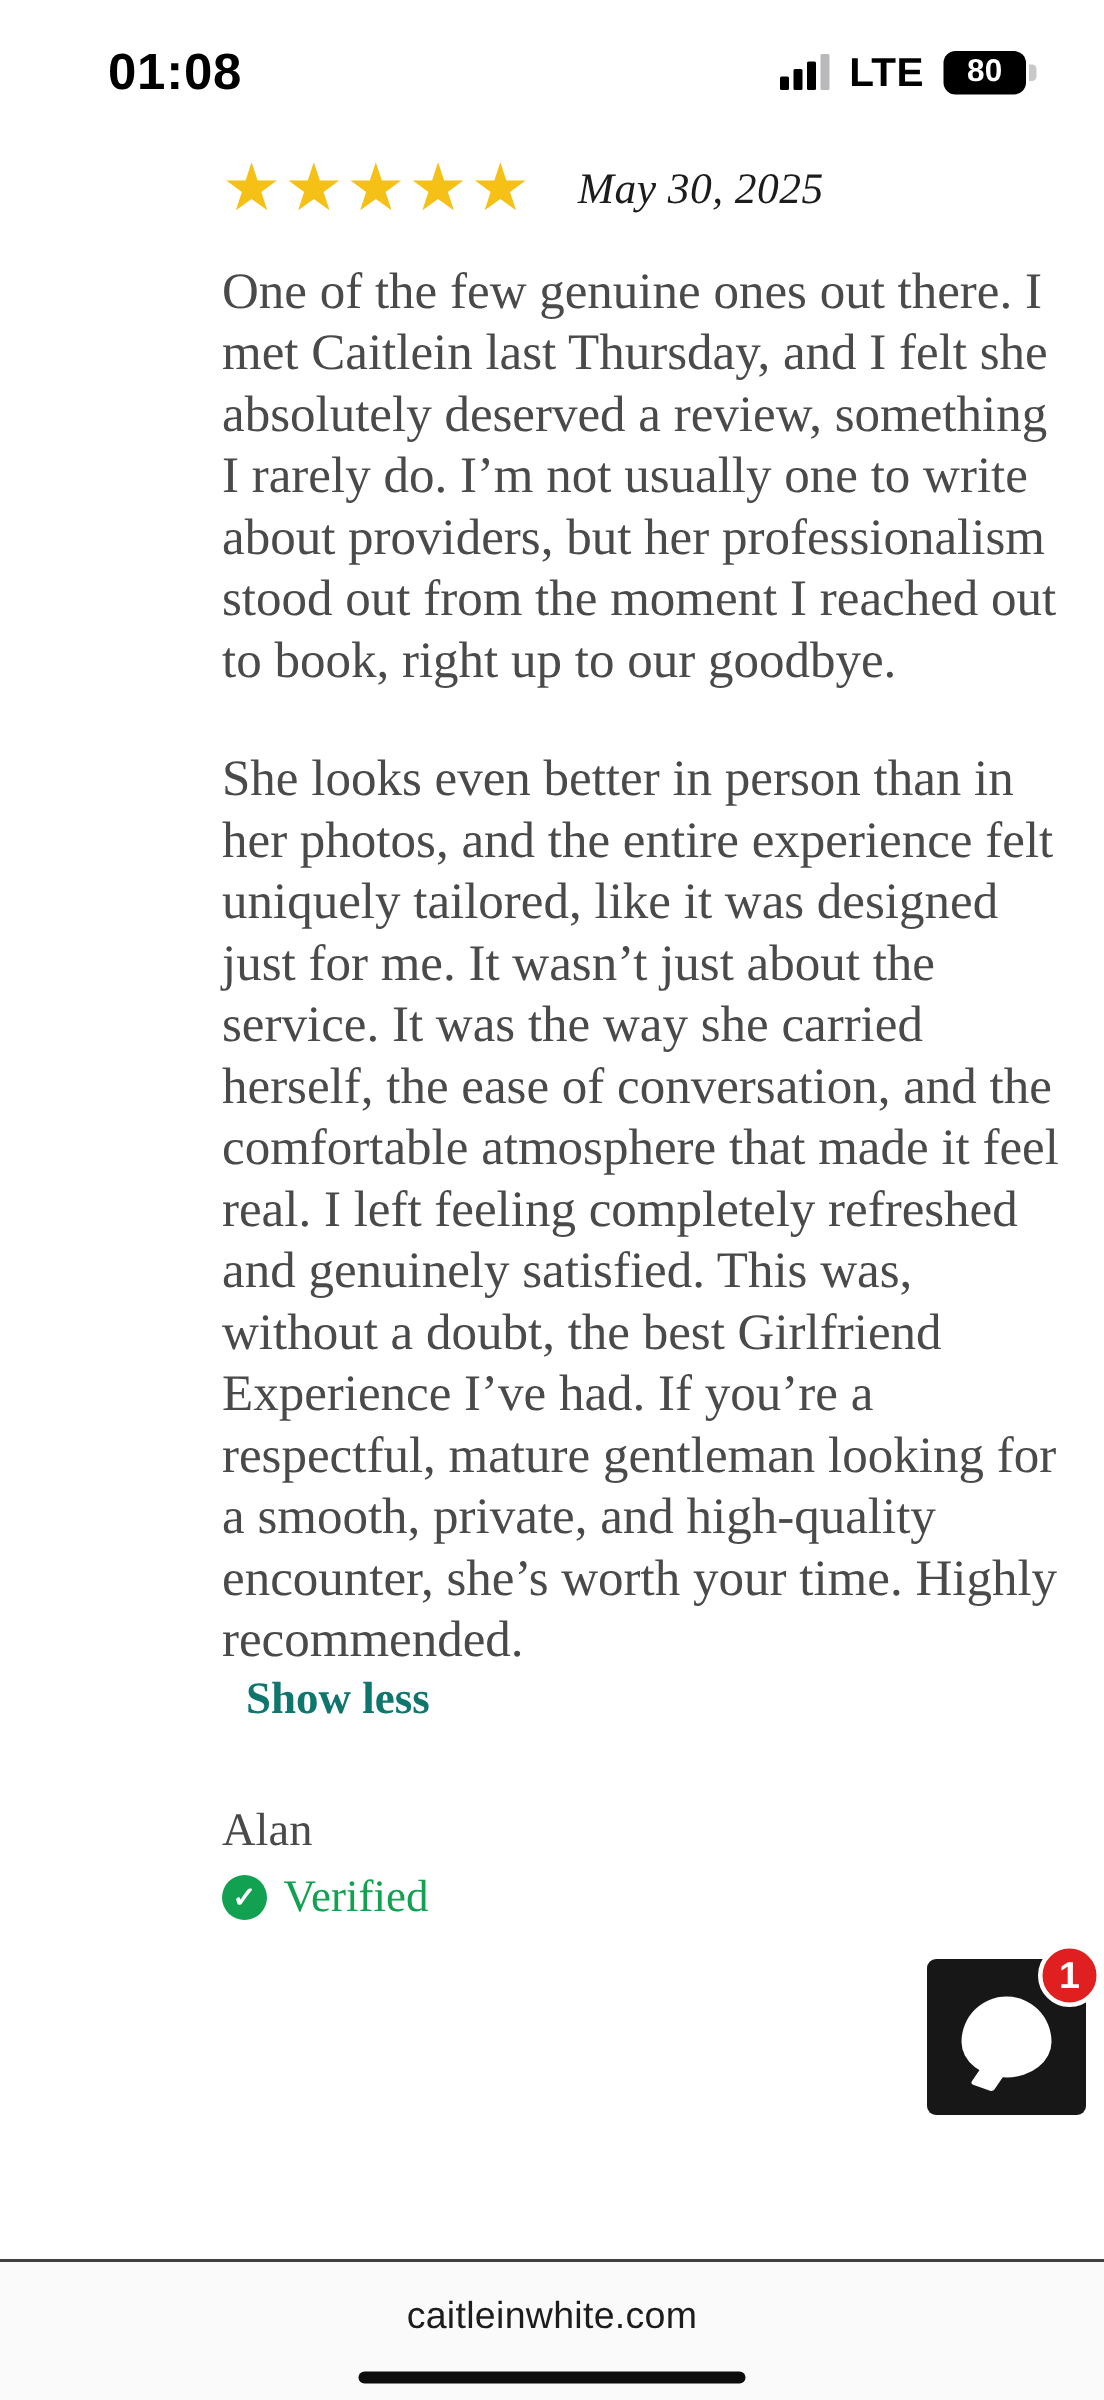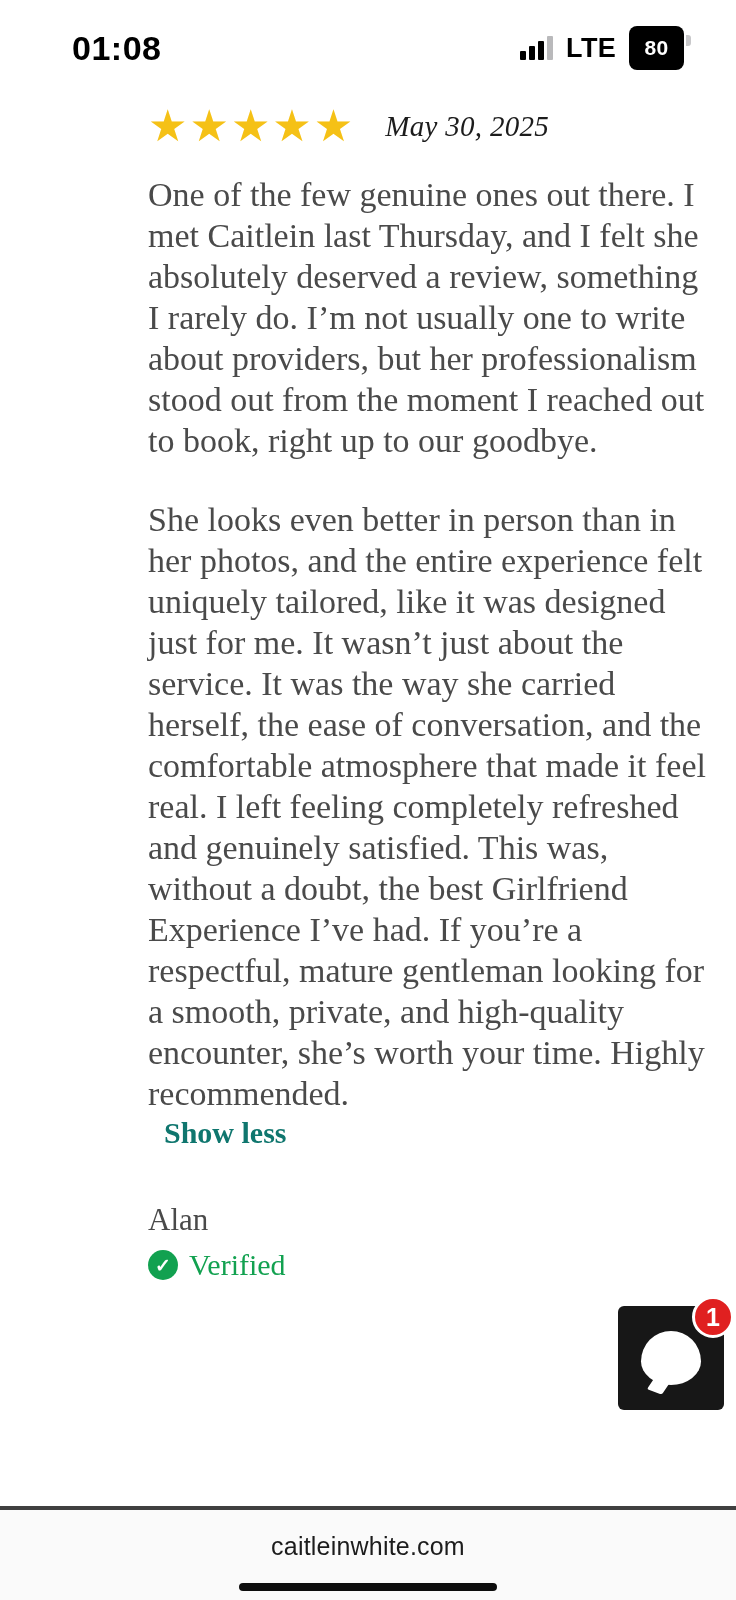--- a/index.html
+++ b/index.html
@@ -57,21 +57,21 @@
   .signal i:nth-child(3) { height: 19px; }
   .signal i:nth-child(4) { height: 24px; background: #b9b9bb; }
   .lte {
     font-size: 27px;
     font-weight: bold;
     color: #000;
     letter-spacing: 0.3px;
   }
   .battery {
     position: relative;
-    width: 55px; height: 44px;
+    width: 55px; height: 29px;
     border-radius: 8px;
     background: #000;
     display: flex;
     align-items: center;
     justify-content: center;
   }
   .battery-pct {
     color: #fff;
     font-size: 21px;
     font-weight: bold;
@@ -204,21 +204,21 @@
     font-weight: bold;
     display: flex;
     align-items: center;
     justify-content: center;
     border: 3px solid #ffffff;
   }
 
   
   .bottom-bar {
     flex: 0 0 94px;
-    border-top: 4px solid #404040;
+    border-top: 2px solid #404040;
     background: #fafafa;
     display: flex;
     flex-direction: column;
     align-items: center;
     justify-content: flex-start;
   }
   .url-text {
     margin-top: 22px;
     font-size: 25px;
     color: #1c1c1c;

